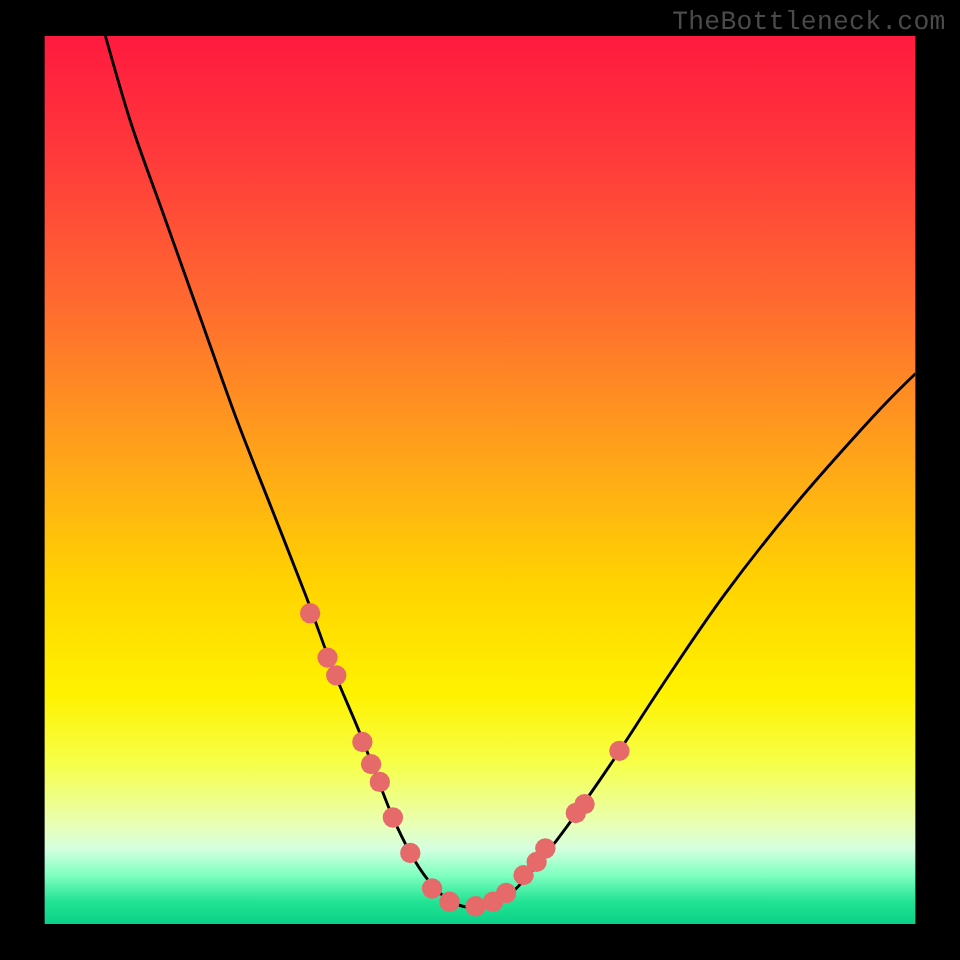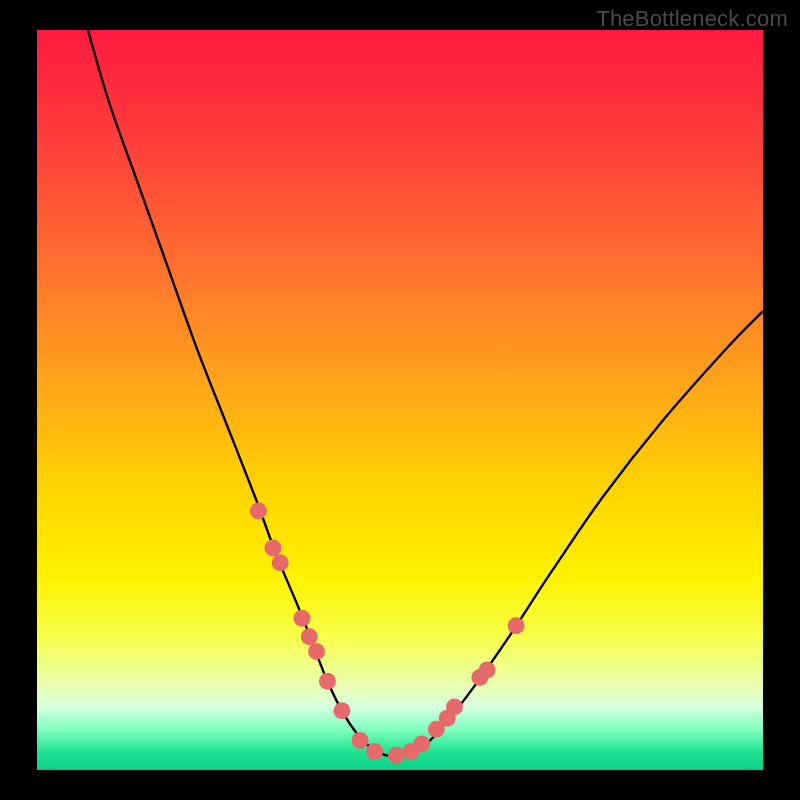--- a/index.html
+++ b/index.html
@@ -19,20 +19,21 @@
   }
   .watermark {
     position: absolute;
     top: 6px;
     right: 12px;
     color: #4a4a4a;
     font-size: 22px;
     font-weight: 500;
     letter-spacing: 0.2px;
     z-index: 10;
+    font-family: Liberation Mono, monospace;
   }
   .plot {
     position: absolute;
     left: 37px;
     top: 30px;
     width: 726px;
     height: 740px;
   }
   svg { display: block; }
 </style>

